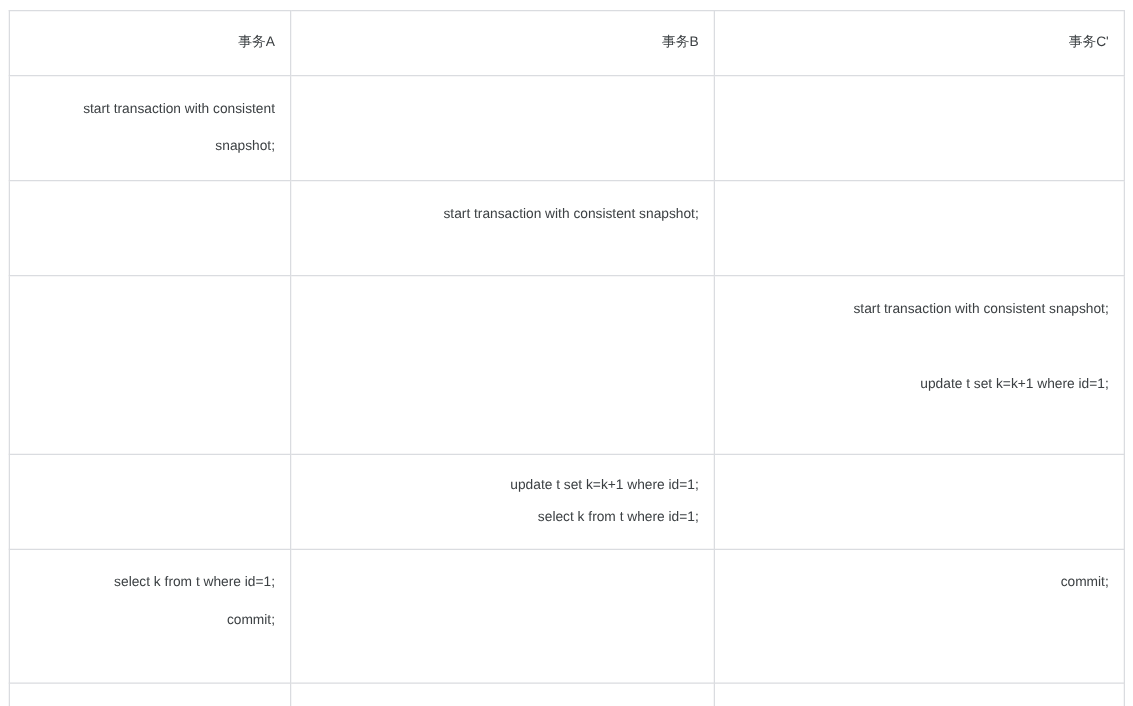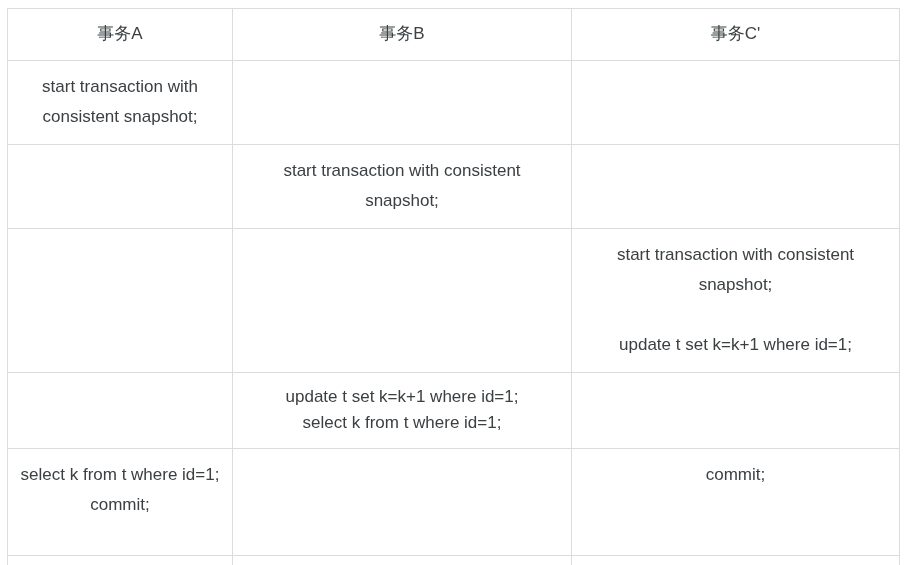--- a/index.html
+++ b/index.html
@@ -28,24 +28,24 @@
     background: #ffffff;
   }
   table.txn-table col.c1 { width: 225px; }
   table.txn-table col.c2 { width: 339px; }
   table.txn-table col.c3 { width: 328px; }
 
   table.txn-table th,
   table.txn-table td {
     border: 1px solid #dadce0;
     vertical-align: top;
-    text-align: center;
+    text-align: right;
     padding: 11px 12px 12px 12px;
     font-weight: normal;
-    font-size: 17px;
+    font-size: 11px;
     line-height: 30px;
     color: #3c4043;
     white-space: pre-wrap;
     word-wrap: break-word;
     overflow-wrap: break-word;
   }
   table.txn-table thead th {
     height: 24px;
     padding-top: 10px;
     padding-bottom: 11px;

